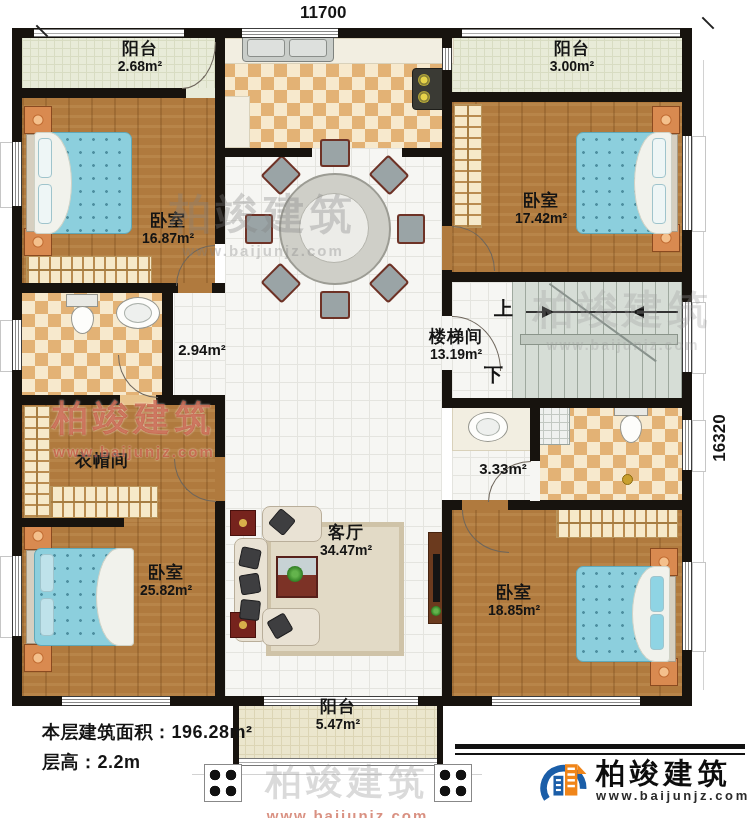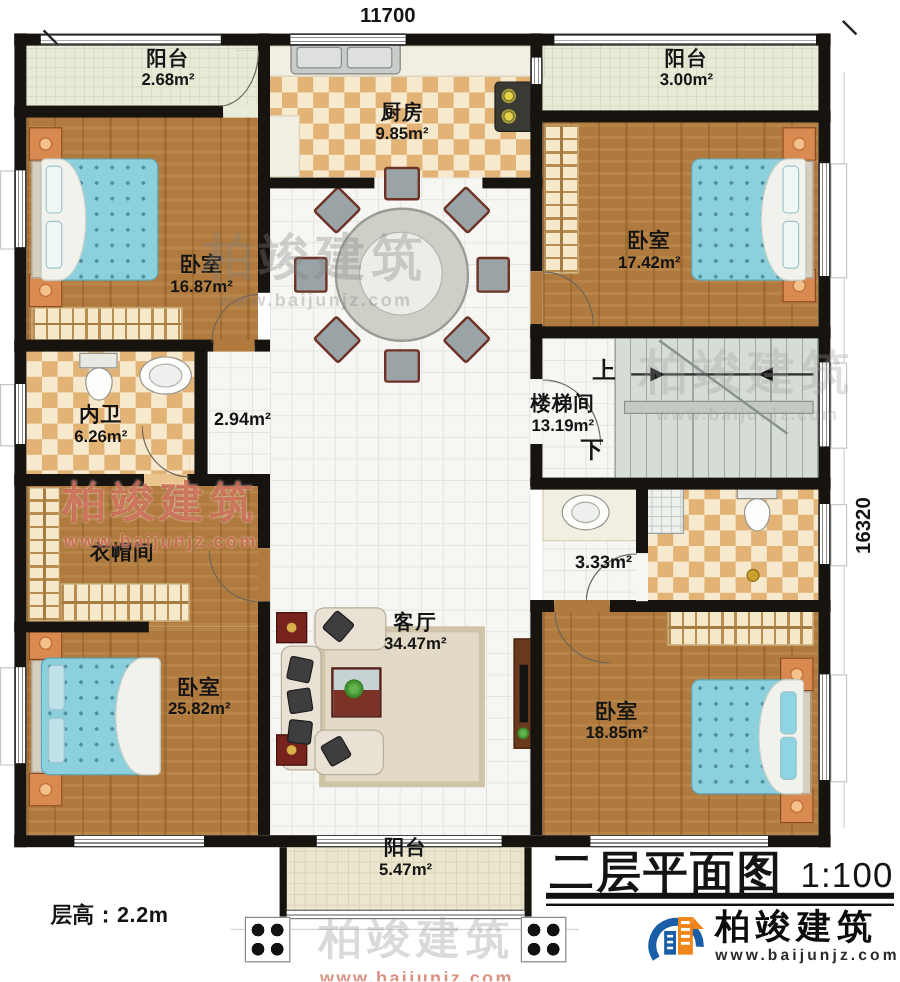--- a/index.html
+++ b/index.html
@@ -277,53 +277,45 @@
   <div class="gap" style="left:462px;top:500px;width:46px;height:10px;background:#b07a3e;"></div>
   <div class="arc" style="left:462px;top:510px;width:46px;height:42px;border-right:none;border-top:none;border-bottom-left-radius:100% 100%;"></div>
 
   <div class="colblk" style="left:204px;top:764px;"></div>
   <div class="colblk" style="left:434px;top:764px;"></div>
 
   <div class="rlabel" style="left:90px;top:40px;">
     <span class="nm">阳台</span>
     <span class="ar">2.68m²</span>
   </div>
-  <div class="rlabel" style="left:285px;top:85px;">
-    <span class="nm">厨房</span>
-    <span class="ar">9.85m²</span>
-  </div>
   <div class="rlabel" style="left:522px;top:40px;">
     <span class="nm">阳台</span>
     <span class="ar">3.00m²</span>
   </div>
   <div class="rlabel" style="left:118px;top:212px;">
     <span class="nm">卧室</span>
     <span class="ar">16.87m²</span>
   </div>
   <div class="rlabel" style="left:491px;top:192px;">
     <span class="nm">卧室</span>
     <span class="ar">17.42m²</span>
   </div>
-  <div class="rlabel" style="left:34px;top:337px;">
-    <span class="nm">内卫</span>
-    <span class="ar">6.26m²</span>
-  </div>
   <div class="rlabel" style="left:152px;top:342px;">
     <span class="ar" style="font-size:15px;">2.94m²</span>
   </div>
-  <div class="rlabel" style="left:419px;top:328px;">
+  <div class="rlabel" style="left:406px;top:328px;">
     <span class="nm">楼梯间</span>
     <span class="ar">13.19m²</span>
   </div>
   <div class="updown" style="left:494px;top:296px;">上</div>
   <div class="updown" style="left:484px;top:362px;">下</div>
   <div class="rlabel" style="left:52px;top:452px;">
     <span class="nm">衣帽间</span>
   </div>
-  <div class="rlabel" style="left:296px;top:510px;">
+  <div class="rlabel" style="left:296px;top:524px;">
     <span class="nm">客厅</span>
     <span class="ar">34.47m²</span>
   </div>
   <div class="rlabel" style="left:453px;top:461px;">
     <span class="ar" style="font-size:15px;">3.33m²</span>
   </div>
   <div class="rlabel" style="left:116px;top:564px;">
     <span class="nm">卧室</span>
     <span class="ar">25.82m²</span>
   </div>
@@ -351,25 +343,23 @@
   <div class="wm" style="left:230px;top:758px;width:235px;">
     <span class="l1" style="font-size:36px;color:rgba(150,150,150,.35);">柏竣建筑</span>
     <span class="l2" style="font-size:15px;color:rgba(186,55,28,.55);">www.baijunjz.com</span>
   </div>
 
   <div class="dim" style="left:300px;top:3px;">11700</div>
   <div class="tick" style="left:34px;top:30px;"></div>
   <div class="tick" style="left:700px;top:22px;"></div>
   <div class="dim" style="left:690px;top:428px;transform:rotate(-90deg);transform-origin:center;width:60px;text-align:center;">16320</div>
 
+  <div class="stats" style="left:42px;top:720px;">本层建筑面积：196.28m²</div>
   <div class="stats" style="left:42px;top:750px;">层高：2.2m</div>
 
-  <div class="title-cn" style="left:458px;top:702px;">
-    <span>二层平面图</span><span class="title-scale">1:100</span>
-  </div>
   <div class="abs" style="left:455px;top:744px;width:290px;height:5px;background:#111;z-index:30;"></div>
   <div class="abs" style="left:455px;top:753px;width:290px;height:2px;background:#111;z-index:30;"></div>
 
   <div class="abs" style="left:540px;top:756px;z-index:30;">
     <svg width="50" height="56" viewBox="0 0 60 68">
       <path d="M8 52 A 24 24 0 1 1 52 40" fill="none" stroke="#1b5ea8" stroke-width="8"></path>
       <rect x="30" y="10" width="15" height="38" fill="#f08519"></rect>
       <rect x="33" y="14" width="9" height="3" fill="#fff"></rect>
         <rect x="33" y="21" width="9" height="3" fill="#fff"></rect>
       <rect x="33" y="28" width="9" height="3" fill="#fff"></rect>

